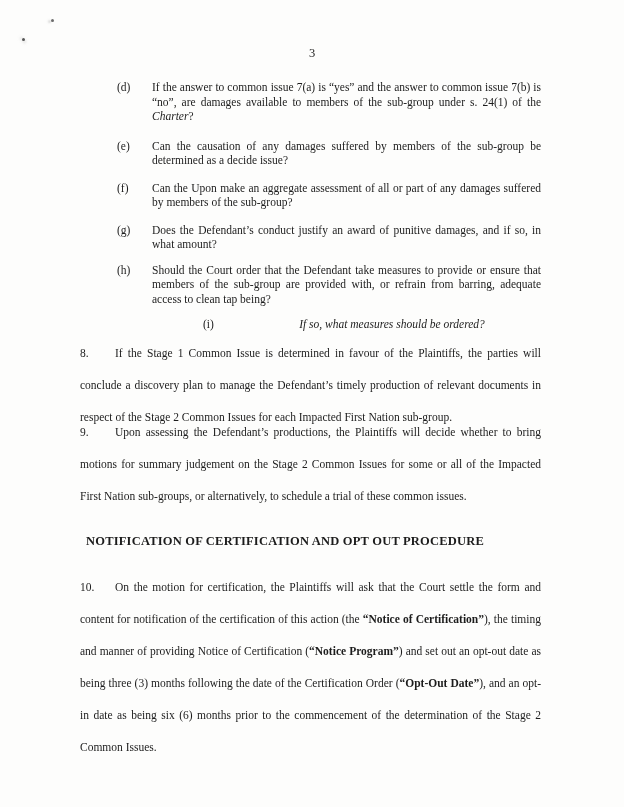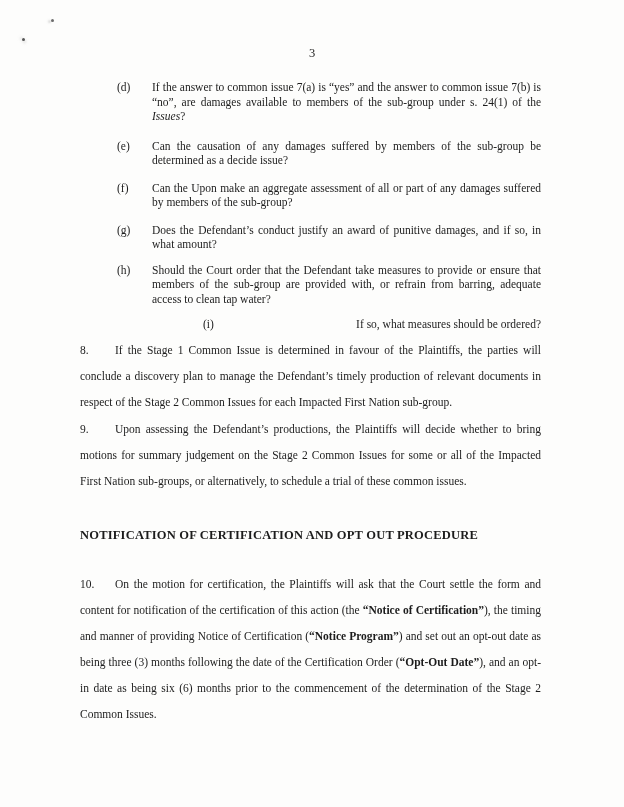--- a/index.html
+++ b/index.html
@@ -61,44 +61,44 @@
     width: 35px;
   }
   .q-text {
     flex: 1;
     text-align: justify;
   }
   .q-nested {
     padding-left: 86px;
   }
   .q-nested .q-label { width: 40px; }
-  .q-nested .q-text { text-align: right; }
+  .q-nested .q-text { text-align: center; font-style: italic; }
   
   .para {
     position: absolute;
     left: 80px;
     width: 461px;
     margin: 0;
     font-size: 11.5px;
-    line-height: 26px;
+    line-height: 32px;
     text-align: justify;
   }
   .para-8 { top: 337px; }
   .para-9 { top: 416px; }
   .para-10 { top: 571px; }
   .par-num {
     display: inline-block;
     width: 35px;
   }
   .section-heading {
     position: absolute;
     top: 527px;
     left: 80px;
     width: 461px;
-    margin: 0;
+    margin: 6px;
     font-size: 12.5px;
     font-weight: bold;
     letter-spacing: 0.2px;
     line-height: 16px;
   }
   .seg-b { font-weight: bold; }
   .seg-i { font-style: italic; }
 </style>
 </head>
 <body>
@@ -107,41 +107,41 @@
 
   <div class="speck speck-1"></div>
   <div class="speck speck-2"></div>
 
   <div class="page-number">3</div>
 
   <div class="questions">
 
     <div class="q-item m15">
       <span class="q-label">(d)</span>
-      <span class="q-text"><span>If the answer to common issue 7(a) is “yes” and the answer to common issue 7(b) is “no”, are damages available to members of the sub-group under s. 24(1) of the </span><span class="seg-i">Issues</span><span>?</span></span>
+      <span class="q-text"><span>If the answer to common issue 7(a) is “yes” and the answer to common issue 7(b) is “no”, are damages available to members of the sub-group under s. 24(1) of the </span><span class="seg-i">Charter</span><span>?</span></span>
     </div>
 
     <div class="q-item">
       <span class="q-label">(e)</span>
       <span class="q-text"><span>Can the causation of any damages suffered by members of the sub-group be determined as a decide issue?</span></span>
     </div>
 
     <div class="q-item">
       <span class="q-label">(f)</span>
       <span class="q-text"><span>Can the Upon make an aggregate assessment of all or part of any damages suffered by members of the sub-group?</span></span>
     </div>
 
     <div class="q-item m11">
       <span class="q-label">(g)</span>
       <span class="q-text"><span>Does the Defendant’s conduct justify an award of punitive damages, and if so, in what amount?</span></span>
     </div>
 
     <div class="q-item m11">
       <span class="q-label">(h)</span>
-      <span class="q-text"><span>Should the Court order that the Defendant take measures to provide or ensure that members of the sub-group are provided with, or refrain from barring, adequate access to clean tap water?</span></span>
+      <span class="q-text"><span>Should the Court order that the Defendant take measures to provide or ensure that members of the sub-group are provided with, or refrain from barring, adequate access to clean tap being?</span></span>
     </div>
 
     <div class="q-item q-nested">
       <span class="q-label">(i)</span>
       <span class="q-text"><span>If so, what measures should be ordered?</span></span>
     </div>
 
   </div>
 
   <p class="para para-8"><span class="par-num">8.</span><span><span>If the Stage 1 Common Issue is determined in favour of the Plaintiffs, the parties will conclude a discovery plan to manage the Defendant’s timely production of relevant documents in respect of the Stage 2 Common Issues for each Impacted First Nation sub-group.</span></span></p>

